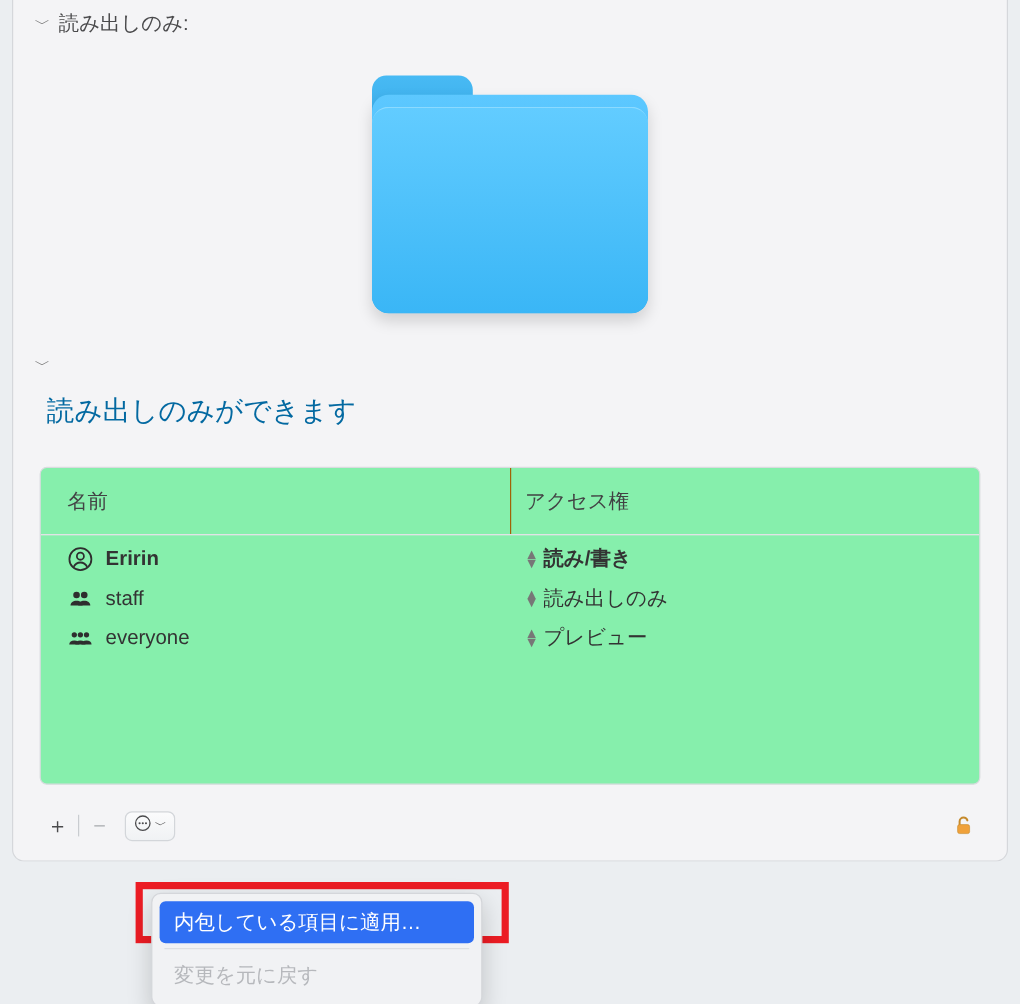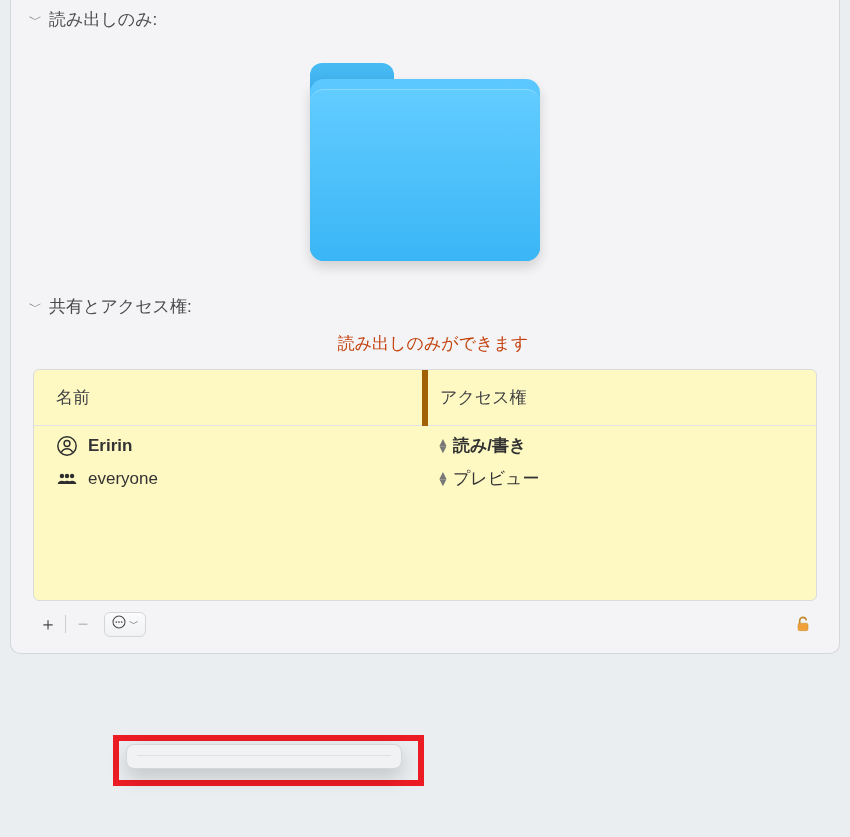--- a/index.html
+++ b/index.html
@@ -62,42 +62,41 @@
   .folder-front {
     position: absolute;
     top: 26px; left: 0;
     width: 230px; height: 172px;
     background: linear-gradient(#62ccff, #3ab6f6);
     border-top: 1px solid #8bdaff;
     border-radius: 14px;
   }
   .permissions-desc {
     padding: 6px 12px 14px 28px;
-    color: #c2410c;
-    font-size: 17px;
-    text-align: center;
+    color: #0369a1;
+    font-size: 23px;
   }
   .perms-table-wrap {
-    margin: 0 22px;
-    background: #fef9c3;
+    margin: 17px 22px;
+    background: #86efac;
     border: 1px solid #d9dbdf;
     border-radius: 6px;
     overflow: hidden;
   }
   .perms-table { width: 100%; border-collapse: collapse; }
   .perms-table th {
     text-align: left;
     font-weight: 400;
     color: #424244;
     padding: 16px 12px;
     border-bottom: 1px solid #e1e3e6;
     font-size: 17px;
   }
   .perms-table th:first-child { padding-left: 22px; }
-  .perms-table th + th { border-left: 6px solid #a16207; }
+  .perms-table th + th { border-left: 1px solid #a16207; }
   .perms-table td {
     padding: 5px 12px;
     font-size: 17px;
     color: #333;
     vertical-align: middle;
   }
   .perms-table tbody tr:first-child td { padding-top: 8px; font-weight: bold; }
   .perms-table tbody tr:last-child td { padding-bottom: 110px; }
   .name-cell { display: flex; align-items: center; gap: 10px; padding-left: 10px;}
   .priv-cell { display: flex; align-items: center; gap: 4px; }
@@ -190,21 +189,20 @@
   <div class="preview-area">
     <div class="folder-icon-box">
       <div class="folder-tab"></div>
       <div class="folder-body"></div>
       <div class="folder-front"></div>
     </div>
   </div>
 
   <div class="sect-head">
     <span class="disclosure">﹀</span>
-    <span>共有とアクセス権:</span>
   </div>
   <div class="permissions-desc">読み出しのみができます</div>
 
   <div class="perms-table-wrap">
     <table class="perms-table">
       <thead>
         <tr>
           <th style="width:50%">名前</th>
           <th style="width:50%">アクセス権</th>
         </tr>
@@ -223,20 +221,44 @@
               <span>Eririn</span>
             </span>
           </td>
           <td>
             <span class="priv-cell">
               <span class="stepper">
                   <span>▲</span>
                   <span>▼</span>
                 </span>
               <span>読み/書き</span>
+            </span>
+          </td>
+        </tr>
+        <tr>
+          <td>
+            <span class="name-cell">
+              <span class="icon group-icon">
+                <svg viewBox="0 0 24 24">
+                    <circle cx="8.5" cy="8.5" r="3" fill="#2e2e2e"></circle>
+                    <circle cx="15.5" cy="8.5" r="3" fill="#2e2e2e"></circle>
+                    <path d="M3 18c0-2.6 2.4-4.3 5.5-4.3S14 15.4 14 18z" fill="#2e2e2e"></path>
+                    <path d="M10 18c0-2.6 2.4-4.3 5.5-4.3S21 15.4 21 18z" fill="#2e2e2e"></path>
+                  </svg>
+              </span>
+              <span>staff</span>
+            </span>
+          </td>
+          <td>
+            <span class="priv-cell">
+              <span class="stepper">
+                  <span>▲</span>
+                  <span>▼</span>
+                </span>
+              <span>読み出しのみ</span>
             </span>
           </td>
         </tr>
         <tr>
           <td>
             <span class="name-cell">
               <span class="icon group-icon">
                 <svg viewBox="0 0 26 24">
                     <circle cx="7" cy="8.5" r="2.6" fill="#2e2e2e"></circle>
                     <circle cx="13" cy="8.5" r="2.6" fill="#2e2e2e"></circle>
@@ -284,16 +306,18 @@
             <path d="M8 11V8c0-2.2 1.8-4 4-4 1.8 0 3.3 1.2 3.8 2.8" fill="none" stroke="#c58a2c" stroke-width="2" stroke-linecap="round"></path>
             <rect x="6" y="11" width="12" height="9" rx="2" fill="#f0a13a" stroke="#c58a2c" stroke-width="0.6"></rect>
           </svg>
       </span>
     </span>
   </div>
 
 </div>
 
 <div class="popup">
+  <div class="popup-item highlight">内包している項目に適用…</div>
   <div class="popup-sep"></div>
+  <div class="popup-item disabled">変更を元に戻す</div>
 </div>
 
 <div class="highlight-box" style="left:113px; top:735px; width:311px; height:51px;"></div>
 
 </body></html>

